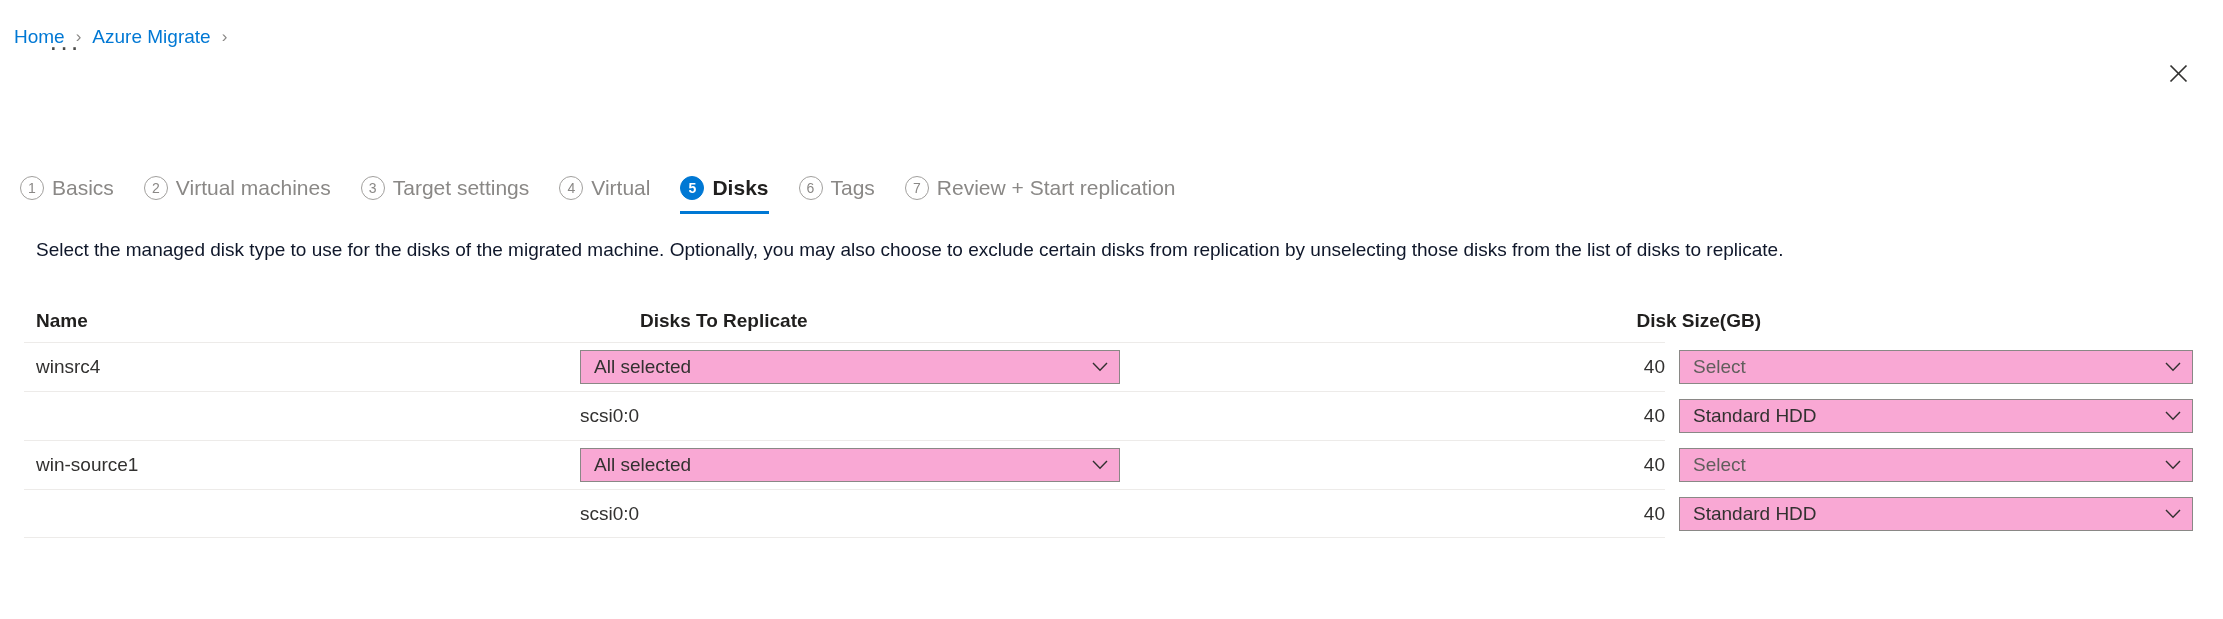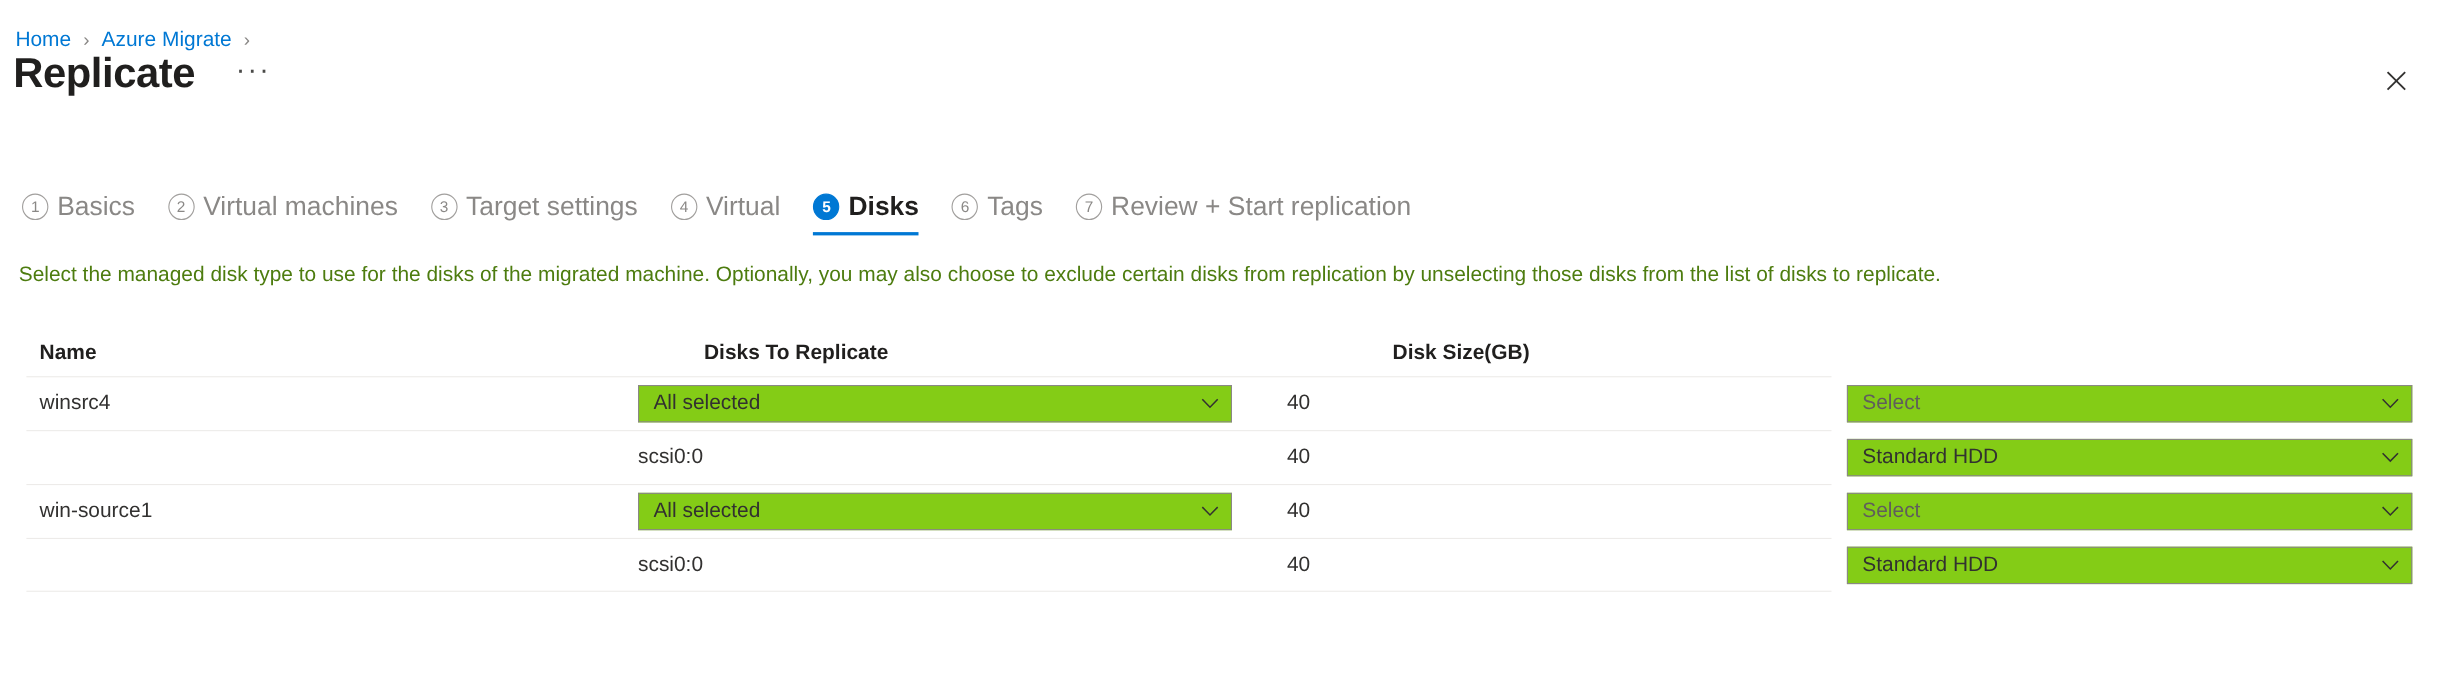--- a/index.html
+++ b/index.html
@@ -107,21 +107,21 @@
     color: #8a8886;
     font-size: 14px;
     display: flex;
     align-items: center;
     justify-content: center;
     margin-right: 8px;
     box-sizing: border-box;
     flex: 0 0 auto;
   }
   .tab .label {
-    font-size: 24px;
+    font-size: 21px;
     color: #8a8886;
     white-space: nowrap;
   }
   .tab.active .num {
     background: #0078d4;
     border-color: #0078d4;
     color: #ffffff;
     font-weight: 600;
   }
   .tab.active .label {
@@ -134,25 +134,25 @@
     left: 0;
     right: 0;
     bottom: 0;
     height: 3px;
     background: #0078d4;
   }
 
   
   .description {
     position: absolute;
-    left: 17px;
+    left: 36px;
     top: 237px;
     font-size: 19px;
     line-height: 26px;
-    color: #4d7c0f;
+    color: #0f172a;
     white-space: nowrap;
   }
 
   
   .table {
     position: absolute;
     left: 24px;
     top: 300px;
     width: 2180px;
   }
@@ -164,21 +164,21 @@
   }
   .thead .th {
     font-size: 19px;
     font-weight: 600;
     color: #201f1e;
     white-space: nowrap;
   }
 
   .col-name      { width: 556px; flex: 0 0 556px; }
   .col-replicate { width: 555px; flex: 0 0 555px; }
-  .col-size      { width: 530px; flex: 0 0 530px; }
+  .col-size      { width: 530px; flex: 0 0 530px; text-align: right; }
   .col-type      { width: 530px; flex: 0 0 530px; }
 
   .thead .col-name      { padding-left: 12px; box-sizing: border-box; }
   .thead .col-replicate { padding-left: 12px; box-sizing: border-box; }
   .thead .col-size      { padding-left: 35px; box-sizing: border-box; }
   .thead .col-type      { padding-left: 14px; box-sizing: border-box; }
 
   .trow {
     display: flex;
     align-items: center;
@@ -214,21 +214,21 @@
   .trow .col-replicate { padding-left: 0px;  box-sizing: border-box; }
   .trow .col-size      { padding-left: 35px; box-sizing: border-box; }
   .trow .col-type      { padding-left: 14px; box-sizing: border-box; }
 
   .indent { padding-left: 12px; }
 
   
   .combo {
     height: 34px;
     border: 1px solid #8a8886;
-    background: #84cc16;
+    background: #f9a8d4;
     display: flex;
     align-items: center;
     justify-content: space-between;
     padding: 0 11px 0 13px;
     box-sizing: border-box;
     cursor: pointer;
     font-size: 19px;
     color: #323130;
   }
   .combo-replicate { width: 540px; }
@@ -247,21 +247,20 @@
 <body>
 
 <div class="breadcrumb">
   <span class="crumb-link">Home</span>
   <span class="crumb-sep">›</span>
   <span class="crumb-link">Azure Migrate</span>
   <span class="crumb-sep">›</span>
 </div>
 
 <div class="title-row">
-  <div class="page-title">Replicate</div>
   <div class="ellipsis-btn">···</div>
 </div>
 
 <div class="close-btn">
   <svg width="19" height="19" viewBox="0 0 19 19">
     <line x1="1.5" y1="1.5" x2="17.5" y2="17.5" stroke="#323130" stroke-width="1.7"></line>
     <line x1="17.5" y1="1.5" x2="1.5" y2="17.5" stroke="#323130" stroke-width="1.7"></line>
   </svg>
 </div>
 

